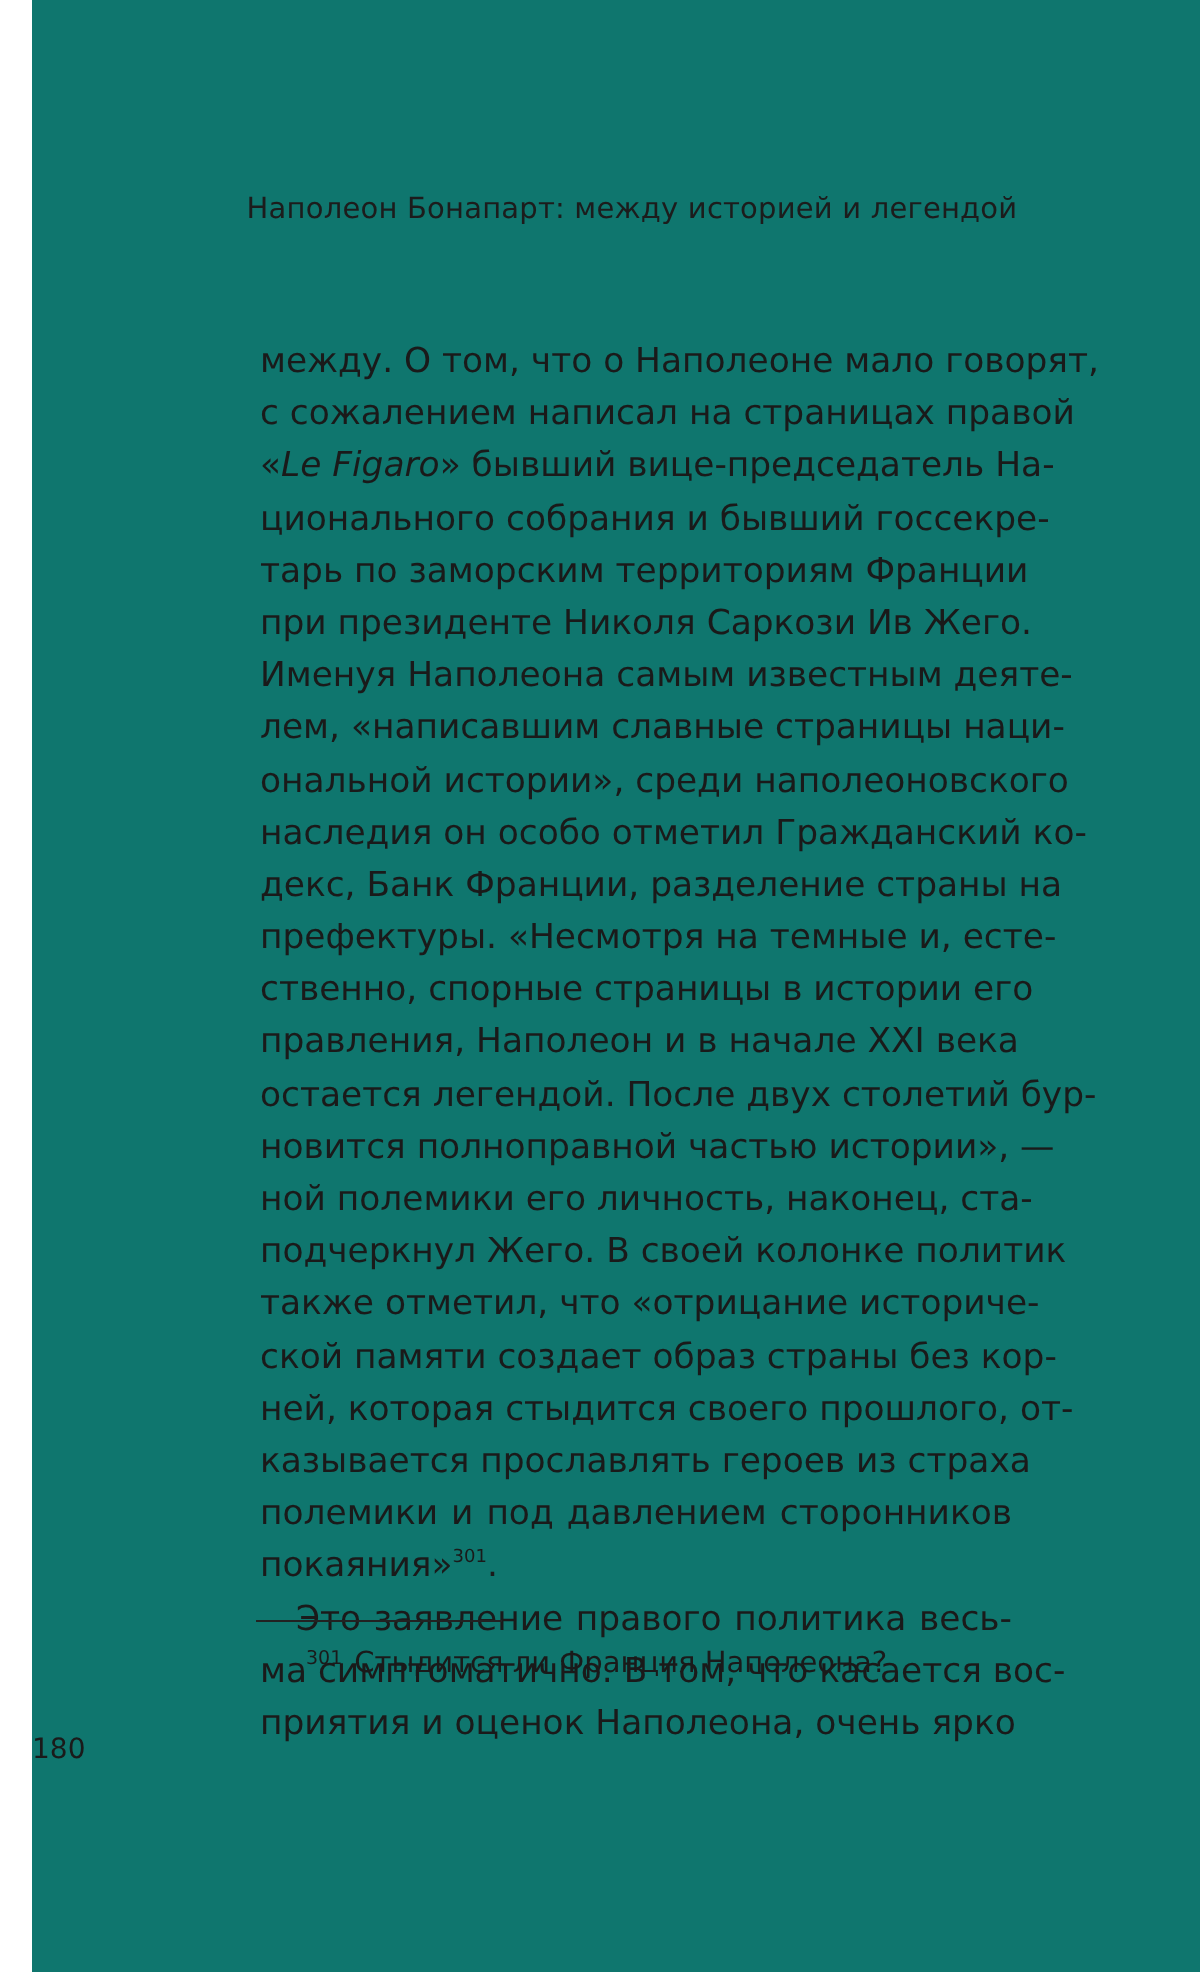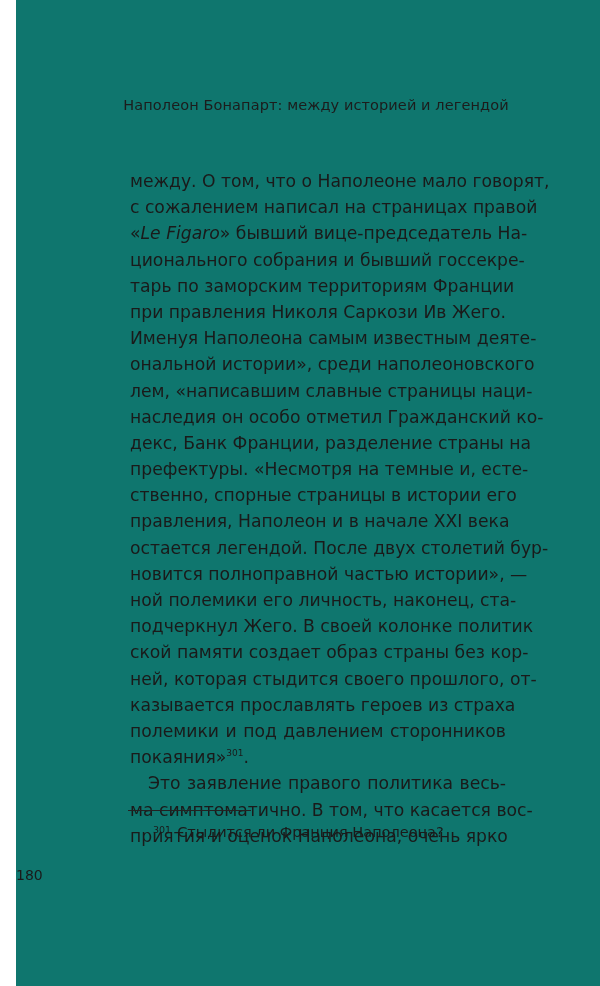--- a/index.html
+++ b/index.html
@@ -100,33 +100,34 @@
 <div class="page">
 
   <div class="running-head">Наполеон Бонапарт: между историей и легендой</div>
 
   <div class="body-text">
     <span class="line">между. О том, что о Наполеоне мало говорят,</span>
     <span class="line">с сожалением написал на страницах правой</span>
     <span class="line"><span>«</span><span class="it">Le Figaro</span><span>» бывший вице-председатель На-</span></span>
     <span class="line">ционального собрания и бывший госсекре-</span>
     <span class="line">тарь по заморским территориям Франции</span>
-    <span class="line">при правления Николя Саркози Ив Жего.</span>
+    <span class="line">при президенте Николя Саркози Ив Жего.</span>
     <span class="line">Именуя Наполеона самым известным деяте-</span>
+    <span class="line">лем, «написавшим славные страницы наци-</span>
     <span class="line">ональной истории», среди наполеоновского</span>
-    <span class="line">лем, «написавшим славные страницы наци-</span>
     <span class="line">наследия он особо отметил Гражданский ко-</span>
     <span class="line">декс, Банк Франции, разделение страны на</span>
     <span class="line">префектуры. «Несмотря на темные и, есте-</span>
     <span class="line">ственно, спорные страницы в истории его</span>
     <span class="line">правления, Наполеон и в начале XXI века</span>
     <span class="line">остается легендой. После двух столетий бур-</span>
     <span class="line">новится полноправной частью истории», —</span>
     <span class="line">ной полемики его личность, наконец, ста-</span>
     <span class="line">подчеркнул Жего. В своей колонке политик</span>
+    <span class="line">также отметил, что «отрицание историче-</span>
     <span class="line">ской памяти создает образ страны без кор-</span>
     <span class="line">ней, которая стыдится своего прошлого, от-</span>
     <span class="line">казывается прославлять героев из страха</span>
     <span class="line">полемики и под давлением сторонников</span>
     <span class="line last"><span>покаяния»</span><sup>301</sup><span>.</span></span>
     <span class="line indent">Это заявление правого политика весь-</span>
     <span class="line">ма симптоматично. В том, что касается вос-</span>
     <span class="line">приятия и оценок Наполеона, очень ярко</span>
   </div>
 

